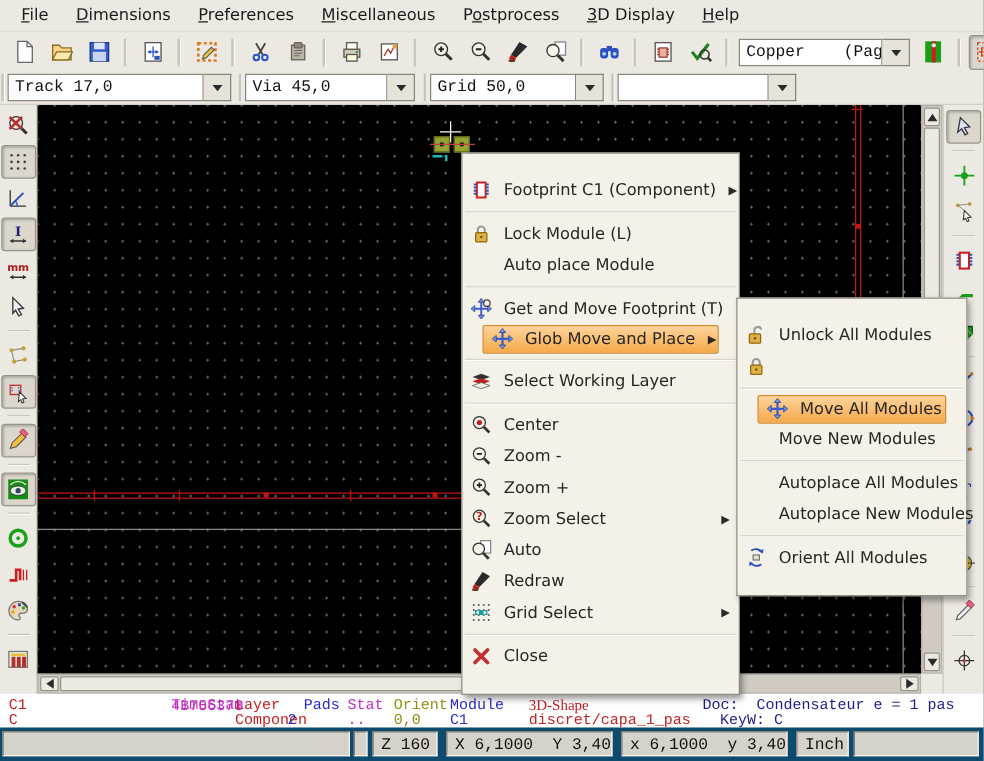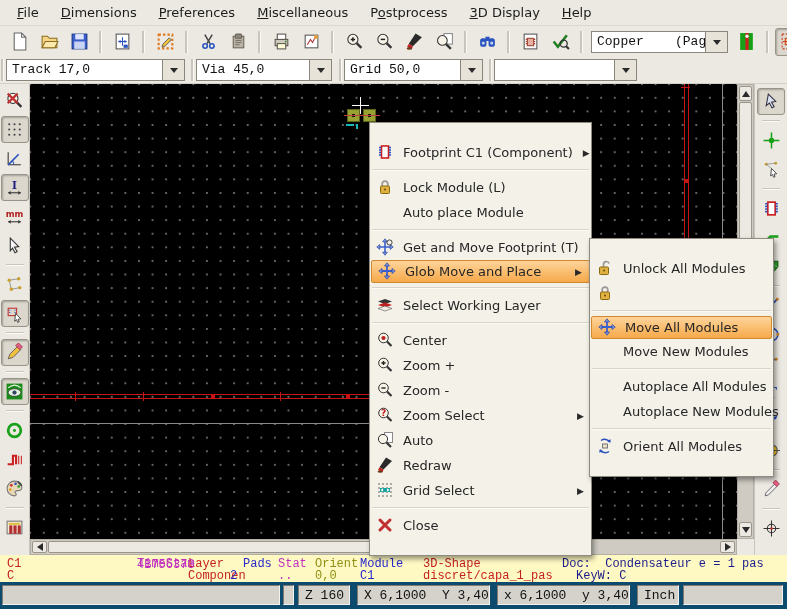--- a/index.html
+++ b/index.html
@@ -66,24 +66,24 @@
   .tri.right{border-left:6px solid #2a2a2a;margin-right:-4px;}
   
   .menu{position:absolute;background:#f4f1e8;border:1px solid #8f8b80;box-shadow:2px 3px 5px rgba(0,0,0,.4);
         padding:17px 0;z-index:20;}
   .mi{height:25px;display:flex;align-items:center;padding:0 7px 0 6px;white-space:nowrap;color:#262626;}
   .mi-icon{width:20px;height:19px;margin-right:7px;flex:none;}
   .mi-icon svg{width:18px;height:18px;}
   .mi-label{flex:1;}
   .mi-arrow{margin-left:10px;font-size:9px;color:#2a2a2a;}
   .mi.hl{background:linear-gradient(#fdd49b,#f6a94a);border:1px solid #d2892e;border-radius:2px;
-         margin:0 1px;height:23px;box-sizing:border-box;}
+         margin:0 16px;height:23px;box-sizing:border-box;}
   .menu-sep{height:1px;background:#d8d4ca;border-bottom:1px solid #fbfaf7;margin:4px 2px;}
   
-  #status-info{position:absolute;left:0;top:555px;width:787px;height:27px;background:#fef9c3;
+  #status-info{position:absolute;left:0;top:555px;width:787px;height:27px;background:#ffffff;
                font:12px "Liberation Mono","DejaVu Sans Mono",monospace;overflow:hidden;}
   .scell{position:absolute;white-space:pre;}
   #status-fields{position:absolute;left:0;top:582px;width:787px;height:27px;background:#0c4a6e;}
   .sfield{position:absolute;top:3px;height:20px;background:#d5d2cb;border:1px solid;
           border-color:#7e7a72 #f4f2ee #f4f2ee #7e7a72;box-sizing:border-box;
           font:13px "Liberation Mono","DejaVu Sans Mono",monospace;color:#111;
           padding:2px 0 0 6px;white-space:pre;overflow:hidden;}
   #resize-grip{position:absolute;right:4px;bottom:4px;width:14px;height:14px;
                background-image:radial-gradient(#8d8a84 1px,transparent 1.3px);background-size:4px 4px;}
 </style>
@@ -677,31 +677,31 @@
             <circle cx="7.5" cy="7" r="4.8" fill="#f7f3e6" stroke="#333"></circle>
             <path d="M11 10.5L15.5 15" stroke="#333" stroke-width="2.2"></path>
             <circle cx="7.5" cy="7" r="2.1" fill="#c02020"></circle>
           </svg></span>
         <span class="mi-label">Center</span>
       </div>
       <div class="mi">
         <span class="mi-icon"><svg viewBox="0 0 18 18">
             <circle cx="7.5" cy="7" r="4.8" fill="#f7f3e6" stroke="#333"></circle>
             <path d="M11 10.5L15.5 15" stroke="#333" stroke-width="2.2"></path>
-            <path d="M5.4 7h4.2M7.5 4.9v4.2" stroke="#222" stroke-width="1.4"></path>
-          </svg></span>
-        <span class="mi-label">Zoom +</span>
+            <path d="M5.4 7h4.2" stroke="#222" stroke-width="1.4"></path>
+          </svg></span>
+        <span class="mi-label">Zoom -</span>
       </div>
       <div class="mi">
         <span class="mi-icon"><svg viewBox="0 0 18 18">
             <circle cx="7.5" cy="7" r="4.8" fill="#f7f3e6" stroke="#333"></circle>
             <path d="M11 10.5L15.5 15" stroke="#333" stroke-width="2.2"></path>
-            <path d="M5.4 7h4.2" stroke="#222" stroke-width="1.4"></path>
-          </svg></span>
-        <span class="mi-label">Zoom -</span>
+            <path d="M5.4 7h4.2M7.5 4.9v4.2" stroke="#222" stroke-width="1.4"></path>
+          </svg></span>
+        <span class="mi-label">Zoom +</span>
       </div>
       <div class="mi">
         <span class="mi-icon"><svg viewBox="0 0 18 18">
             <circle cx="7.5" cy="7" r="4.8" fill="#f7f3e6" stroke="#333"></circle>
             <path d="M11 10.5L15.5 15" stroke="#333" stroke-width="2.2"></path>
             <text x="7.5" y="10.2" font-size="9" text-anchor="middle" fill="#c02020" font-weight="bold" font-family="DejaVu Sans">?</text>
           </svg></span>
         <span class="mi-label">Zoom Select</span>
         <span class="mi-arrow">▶</span>
       </div>
@@ -804,21 +804,21 @@
     </div>
 
   <div id="status-info">
       <span class="scell" style="left: 7px; top: 2px; color: rgb(196, 32, 32);">C1</span>
       <span class="scell" style="left: 137px; top: 2px; color: rgb(192, 48, 192);">TimeStam</span>
       <span class="scell" style="left: 188px; top: 2px; color: rgb(196, 32, 32);">Layer</span>
       <span class="scell" style="left: 243px; top: 2px; color: rgb(40, 40, 204);">Pads</span>
       <span class="scell" style="left: 278px; top: 2px; color: rgb(192, 48, 192);">Stat</span>
       <span class="scell" style="left: 315px; top: 2px; color: rgb(143, 143, 18);">Orient</span>
       <span class="scell" style="left: 360px; top: 2px; color: rgb(40, 40, 204);">Module</span>
-      <span class="scell" style="left: 423px; top: 2px; color: rgb(196, 32, 32);">3D-Shape</span>
+      <span class="scell" style="left: 423px; top: 2px; color: rgb(196, 32, 32); font-family: Liberation Serif, serif;">3D-Shape</span>
       <span class="scell" style="left: 562px; top: 2px; color: rgb(28, 28, 138);">Doc:  Condensateur e = 1 pas</span>
       <span class="scell" style="left: 7px; top: 14px; color: rgb(196, 32, 32);">C</span>
       <span class="scell" style="left: 137px; top: 3px; color: rgb(192, 48, 192);">4B756373</span>
       <span class="scell" style="left: 188px; top: 14px; color: rgb(196, 32, 32);">Componen</span>
       <span class="scell" style="left: 230px; top: 14px; color: rgb(40, 40, 204);">2</span>
       <span class="scell" style="left: 278px; top: 14px; color: rgb(192, 48, 192);">..</span>
       <span class="scell" style="left: 315px; top: 14px; color: rgb(143, 143, 18);">0,0</span>
       <span class="scell" style="left: 360px; top: 14px; color: rgb(40, 40, 204);">C1</span>
       <span class="scell" style="left: 423px; top: 14px; color: rgb(196, 32, 32);">discret/capa_1_pas</span>
       <span class="scell" style="left: 576px; top: 14px; color: rgb(28, 28, 138);">KeyW: C</span>

